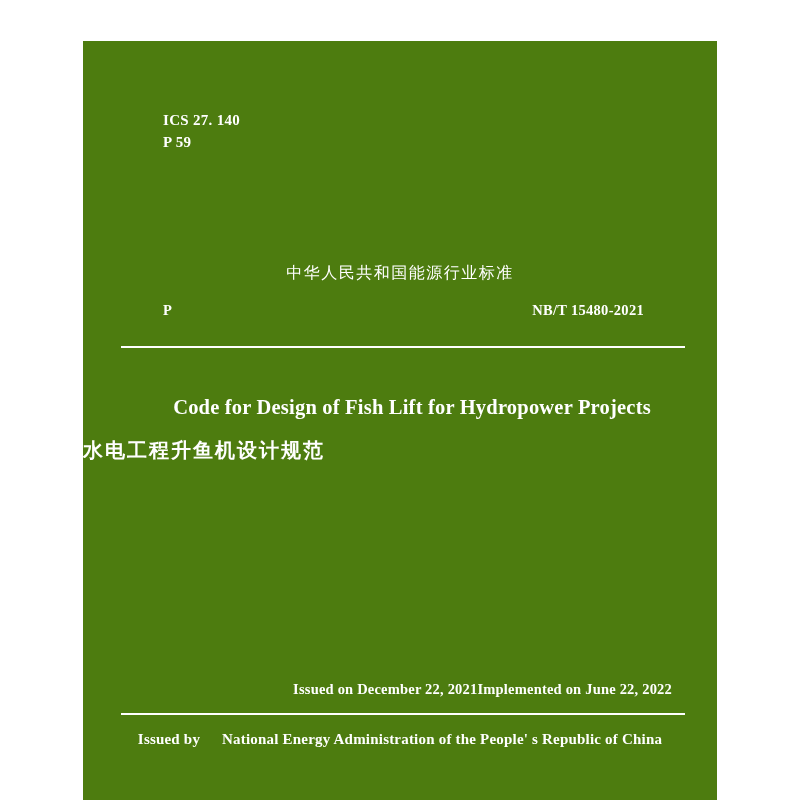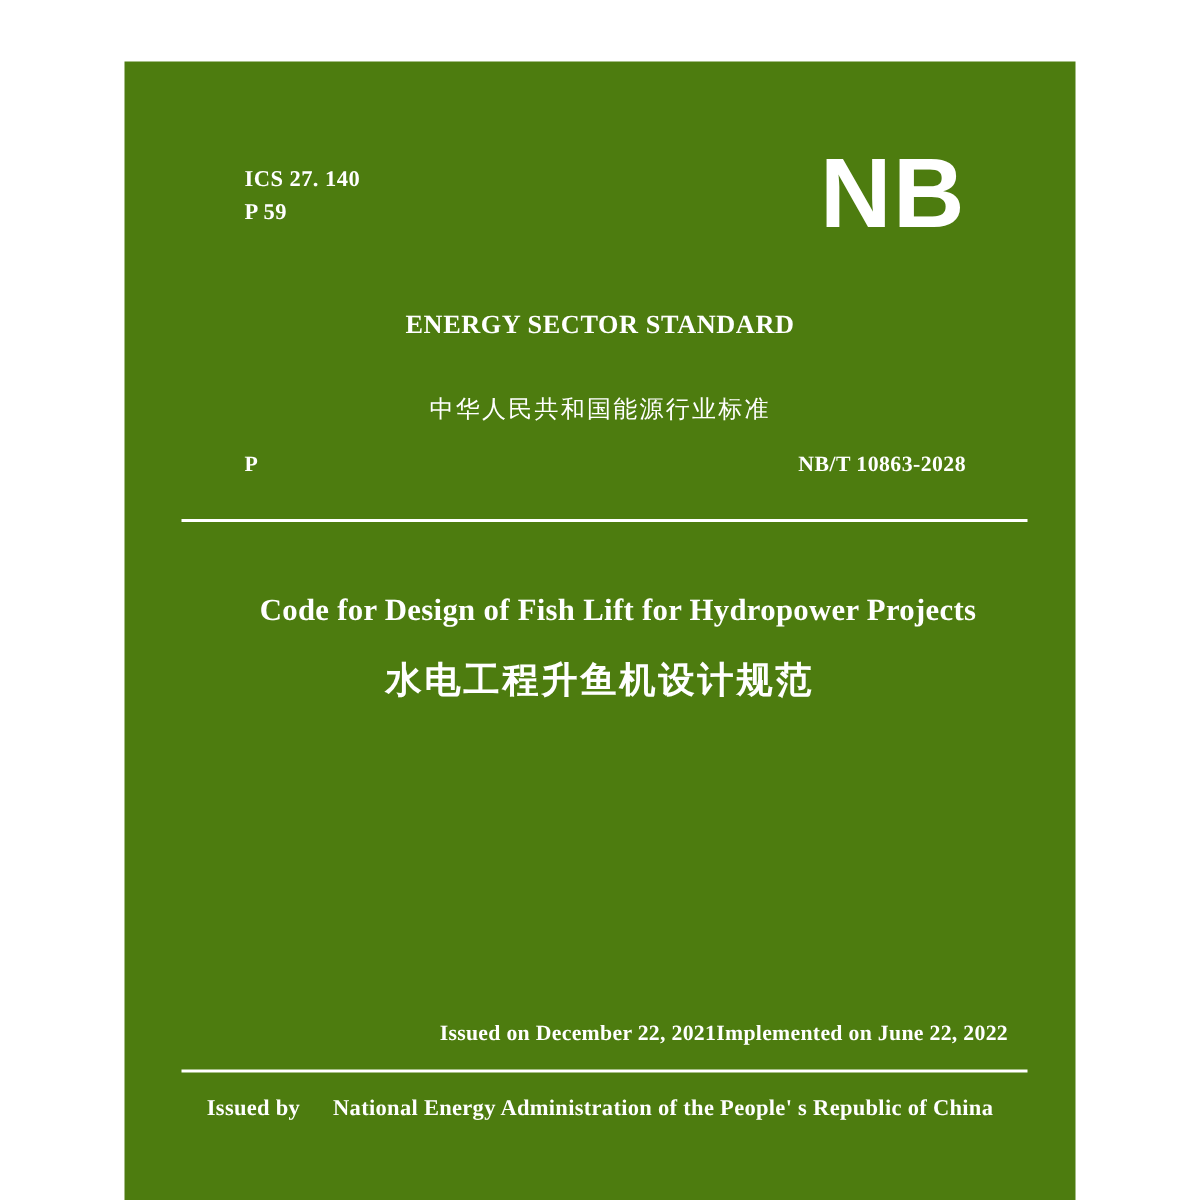--- a/index.html
+++ b/index.html
@@ -121,24 +121,23 @@
     font-size: 20.5px;
     letter-spacing: 0.2px;
     padding-left: 24px;
   }
 
   .doc-title-cn {
     position: absolute;
     left: 0;
     right: 0;
     top: 396px;
-    text-align: center;
     font-family: "DejaVu Sans", sans-serif;
     font-weight: bold;
-    font-size: 24px;
+    font-size: 20px;
     letter-spacing: 2px;
   }
 
   .dates-row {
     position: absolute;
     left: 60px;
     right: 45px;
     top: 640px;
     display: flex;
     justify-content: flex-end;
@@ -168,31 +167,29 @@
 <body>
 
 <div class="page">
   <div class="cover">
 
     <div class="ics-block">
       <div>ICS 27. 140</div>
       <div>P 59</div>
     </div>
 
-    <div class="nb-logo">NB</div>
 
     <div class="title-en">
-      <div>ENERGY SECTOR STANDARD</div>
     </div>
 
     <div class="title-cn">中华人民共和国能源行业标准</div>
 
     <div class="class-row">
       <span>P</span>
-      <span>NB/T 10863-2028</span>
+      <span>NB/T 15480-2021</span>
     </div>
 
     <div class="rule rule-top"></div>
 
     <div class="doc-title-en">Code for Design of Fish Lift for Hydropower Projects</div>
     <div class="doc-title-cn">水电工程升鱼机设计规范</div>
 
     <div class="dates-row">
       <span>Issued on December 22, 2021</span>
       <span>Implemented on June 22, 2022</span>

